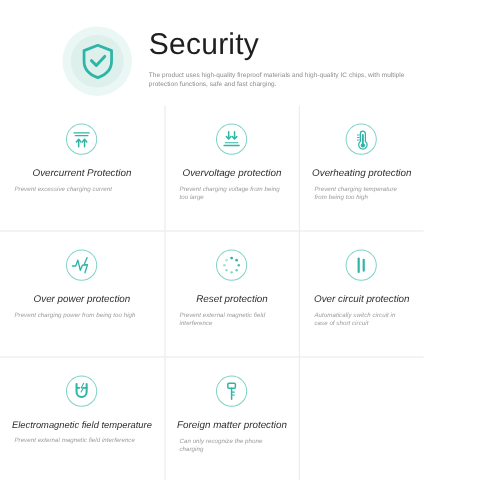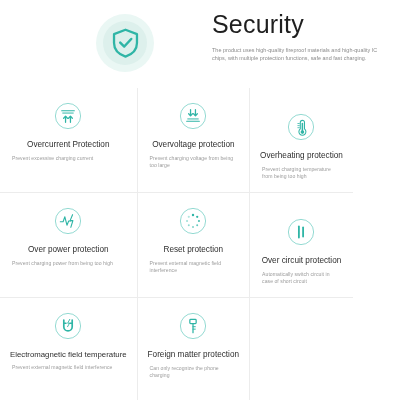--- a/index.html
+++ b/index.html
@@ -17,25 +17,24 @@
   .page {
     position: relative;
     width: 400px;
     height: 400px;
     box-sizing: border-box;
   }
 
   
   .header {
     display: flex;
-    align-items: flex-start;
-    padding: 10px 18px 0 96px;
+    align-items: center;
+    padding: 10px 18px 0 52px;
     height: 88px;
     box-sizing: border-box;
-    gap: 44px;
   }
   .hero-badge {
     position: relative;
     width: 58px;
     height: 58px;
     flex: 0 0 58px;
     margin-top: 4px;
   }
   .halo-outer {
     position: absolute;
@@ -77,32 +76,33 @@
     letter-spacing: 0.05px;
   }
 
   
   .grid {
     display: grid;
     grid-template-columns: 1fr 1fr 1fr;
     grid-template-rows: 105px 105px 102px;
     width: 336px;
     height: 312px;
+    font-style: italic;
   }
   .cell {
     position: relative;
     box-sizing: border-box;
     padding: 0 10px;
     display: flex;
     flex-direction: column;
     align-items: center;
     border-right: 1px solid #ececec;
     border-bottom: 1px solid #ececec;
   }
-  .grid .cell:nth-child(3n) { border-right: none; justify-content: center; }
+  .grid .cell:nth-child(3n) { border-right: none; }
   .grid .cell:nth-child(n+7) { border-bottom: none; }
 
   .cell-icon {
     width: 28px;
     height: 28px;
     margin-top: 14px;
     margin-bottom: 10px;
     flex: 0 0 auto;
   }
   .cell-title {

